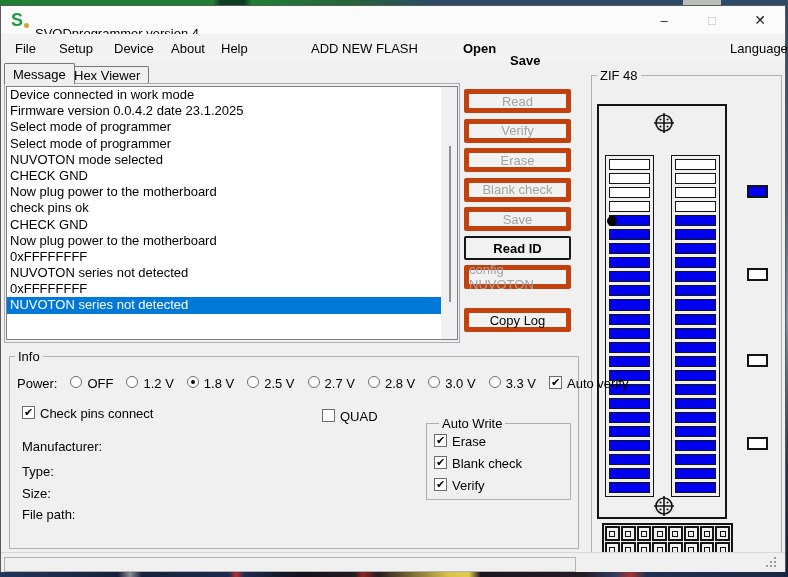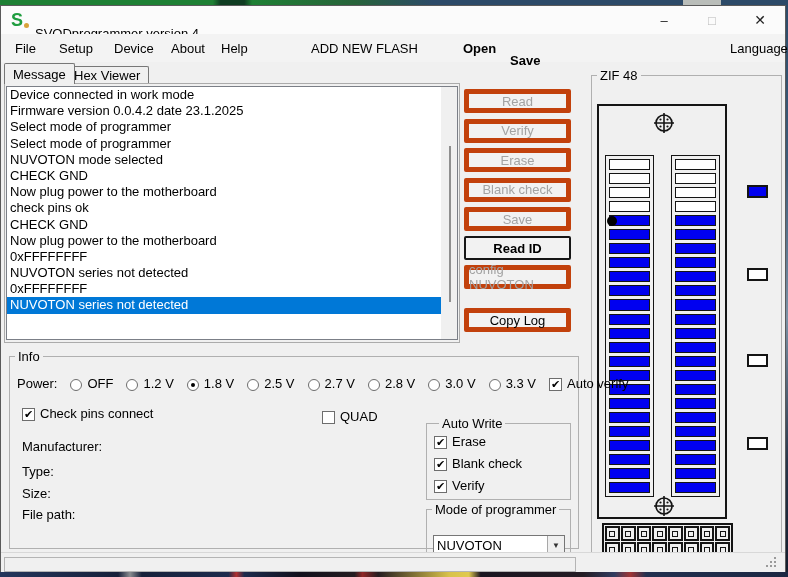--- a/index.html
+++ b/index.html
@@ -72,21 +72,21 @@
   .indicator { position:absolute; left:155px; width:21px; height:13px; border:2px solid #141414; background:#fff; }
   .indicator.on { background:#0000f0; }
   #connector { position:absolute; left:10px; top:440px; width:131px; height:37px; border:2px solid #141414;
     display:grid; grid-template-columns:repeat(8,1fr); grid-template-rows:repeat(2,1fr); gap:1px; padding:1px; }
   .conn-cell { border:2px solid #141414; display:flex; align-items:center; justify-content:center; }
   .conn-cell .inner { width:6px; height:6px; border:1px solid #141414; }
 
   
   #info-group { left:8px; top:343px; width:570px; height:200px; }
   #power-row { position:absolute; left:7px; top:12px; display:flex; align-items:center; gap:13px; white-space:nowrap; }
-  .radio-item, .check-item { display:flex; align-items:flex-end; gap:5px; white-space:nowrap; }
+  .radio-item, .check-item { display:flex; align-items:flex-start; gap:5px; white-space:nowrap; }
   .radio { width:12px; height:12px; border:1px solid #6d6d6d; border-radius:50%; background:#fff; position:relative; flex:none; }
   .radio.sel::after { content:""; position:absolute; left:3px; top:3px; width:4px; height:4px; border-radius:50%; background:#000; }
   .checkbox { width:13px; height:13px; border:1px solid #6d6d6d; background:#fff; position:relative; flex:none;
     display:flex; align-items:center; justify-content:center; font-size:11px; font-weight:bold; color:#000; }
   #check-pins-row { position:absolute; left:12px; top:42px; }
   #quad-row { position:absolute; left:312px; top:45px; }
   .field-label { position:absolute; left:12px; }
   #auto-write-group { left:416px; top:52px; width:145px; height:84px; display:flex; flex-direction:column; gap:7px; padding:3px 0 0 7px; }
   #mode-group { left:416px; top:138px; width:145px; height:57px; }
   #mode-combo { position:absolute; left:6px; top:18px; width:132px; height:21px; background:#fff; border:1px solid #767676; display:flex; }
@@ -363,27 +363,20 @@
         <div class="check-item">
           <div class="checkbox">✔</div>
           <div>Blank check</div>
         </div>
         <div class="check-item">
           <div class="checkbox">✔</div>
           <div>Verify</div>
         </div>
       </fieldset>
 
-    <fieldset id="mode-group">
-      <legend>Mode of programmer</legend>
-      <div id="mode-combo">
-        <div class="value">NUVOTON</div>
-        <div id="combo-btn">▼</div>
-      </div>
-    </fieldset>
   </fieldset>
 
   <div id="statusbar">
     <div id="status-panel"></div>
     <div id="resize-grip">
         <i></i>
       </div>
   </div>
 
 </div>

